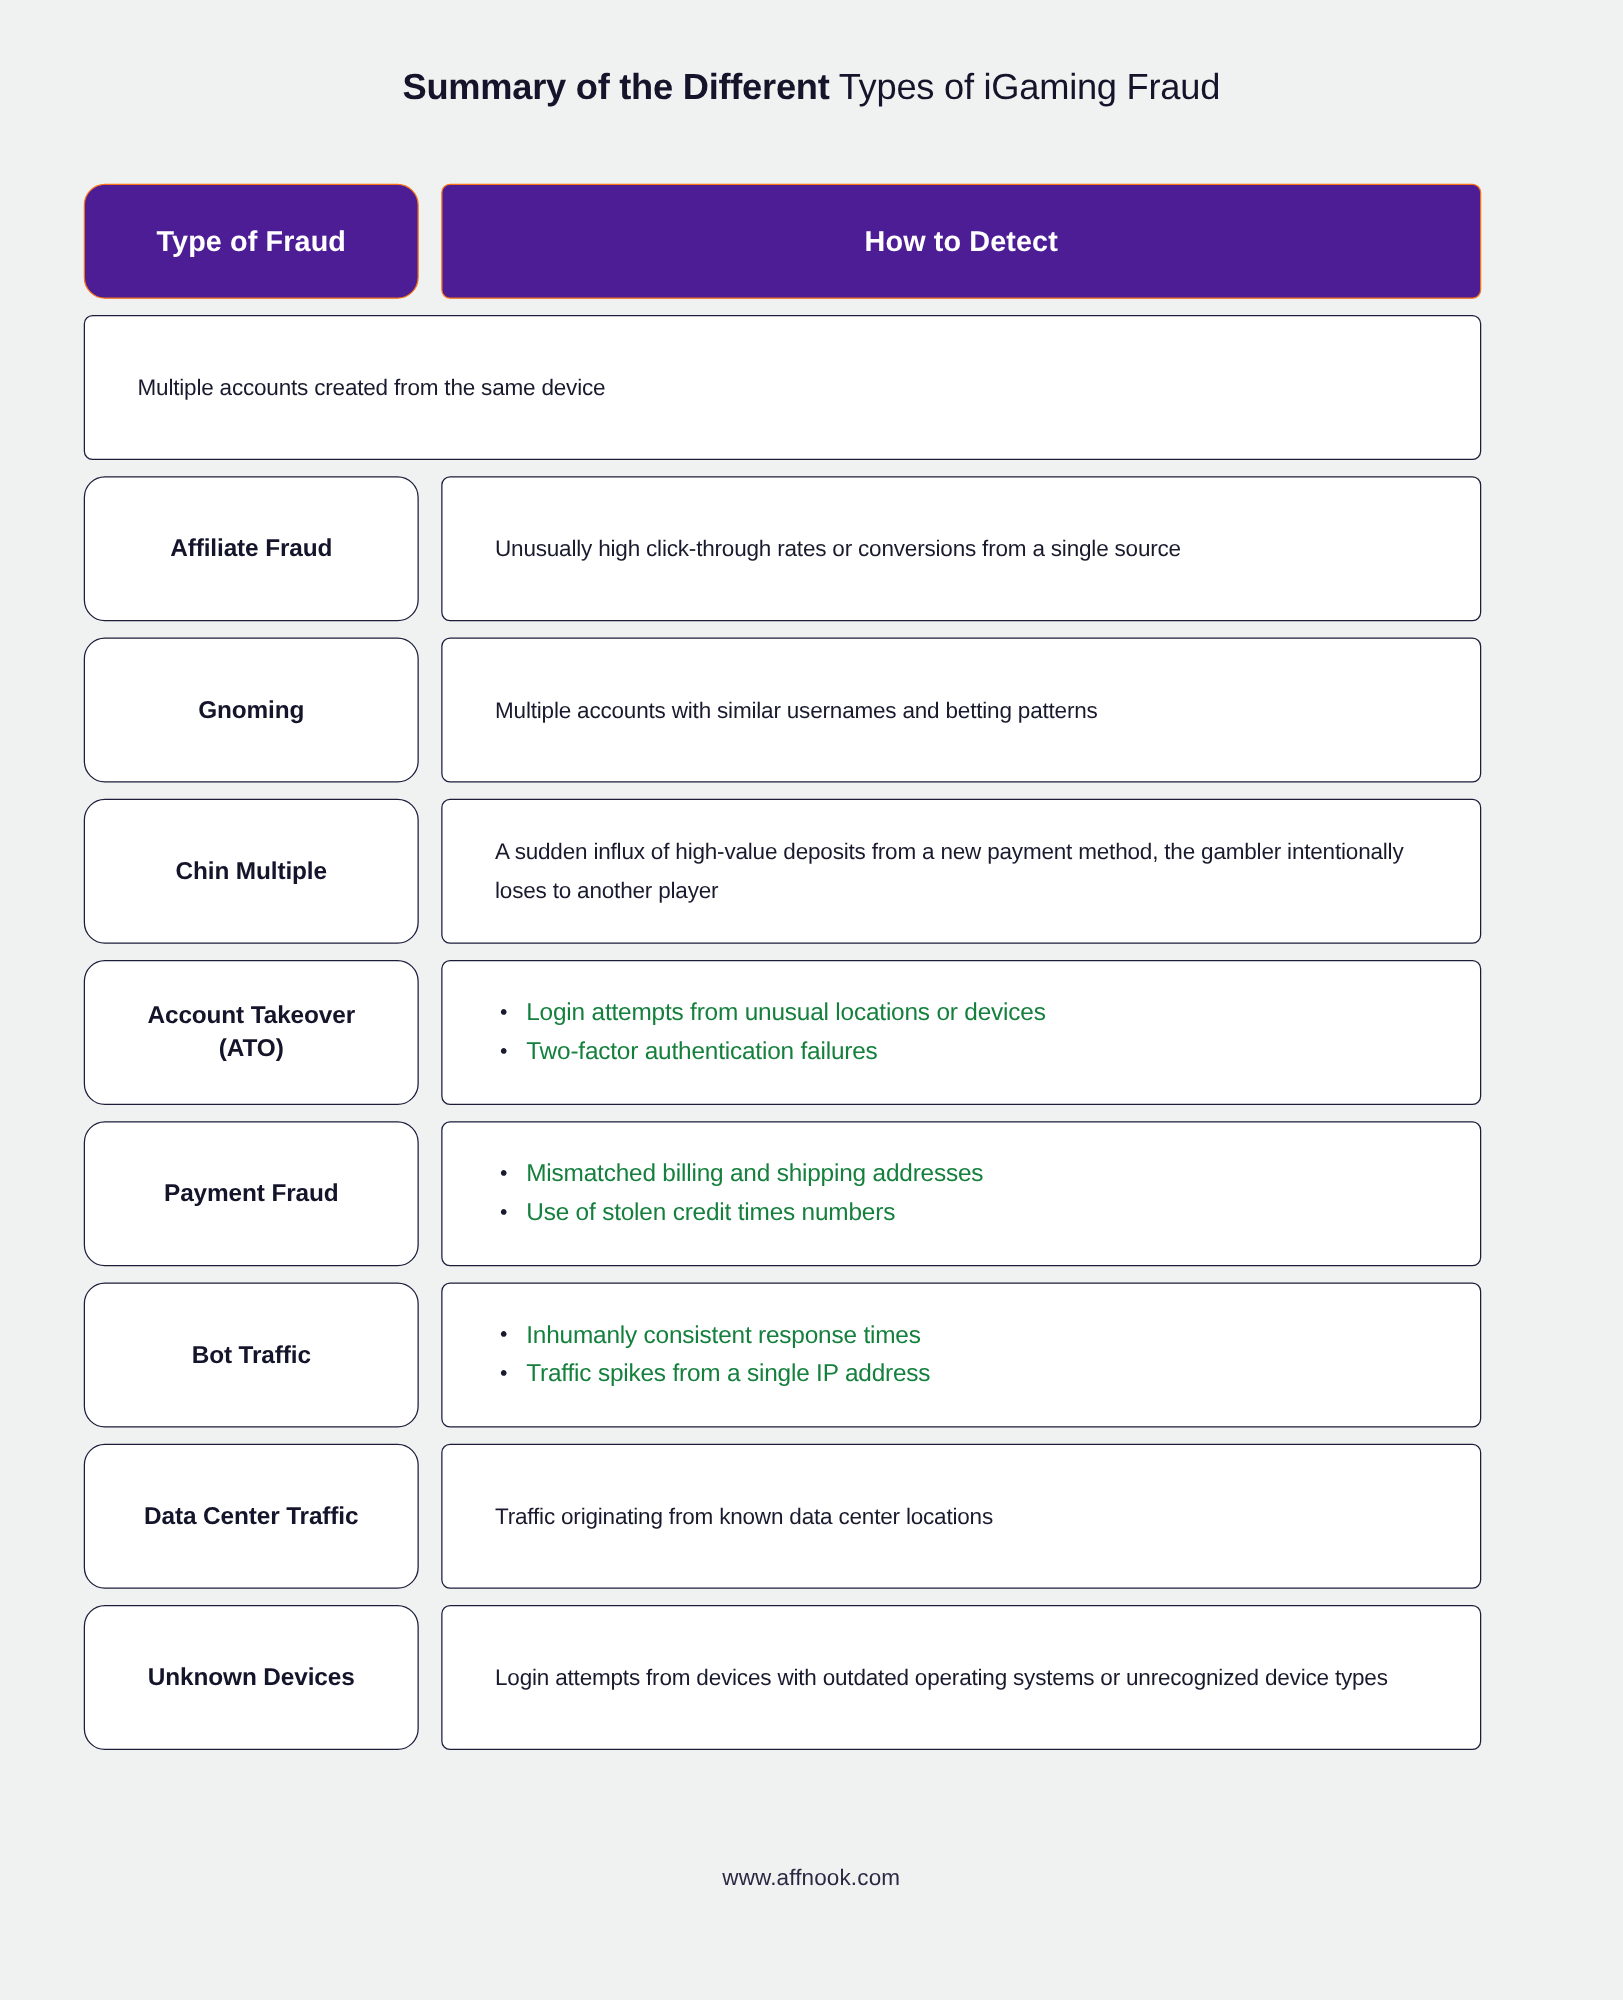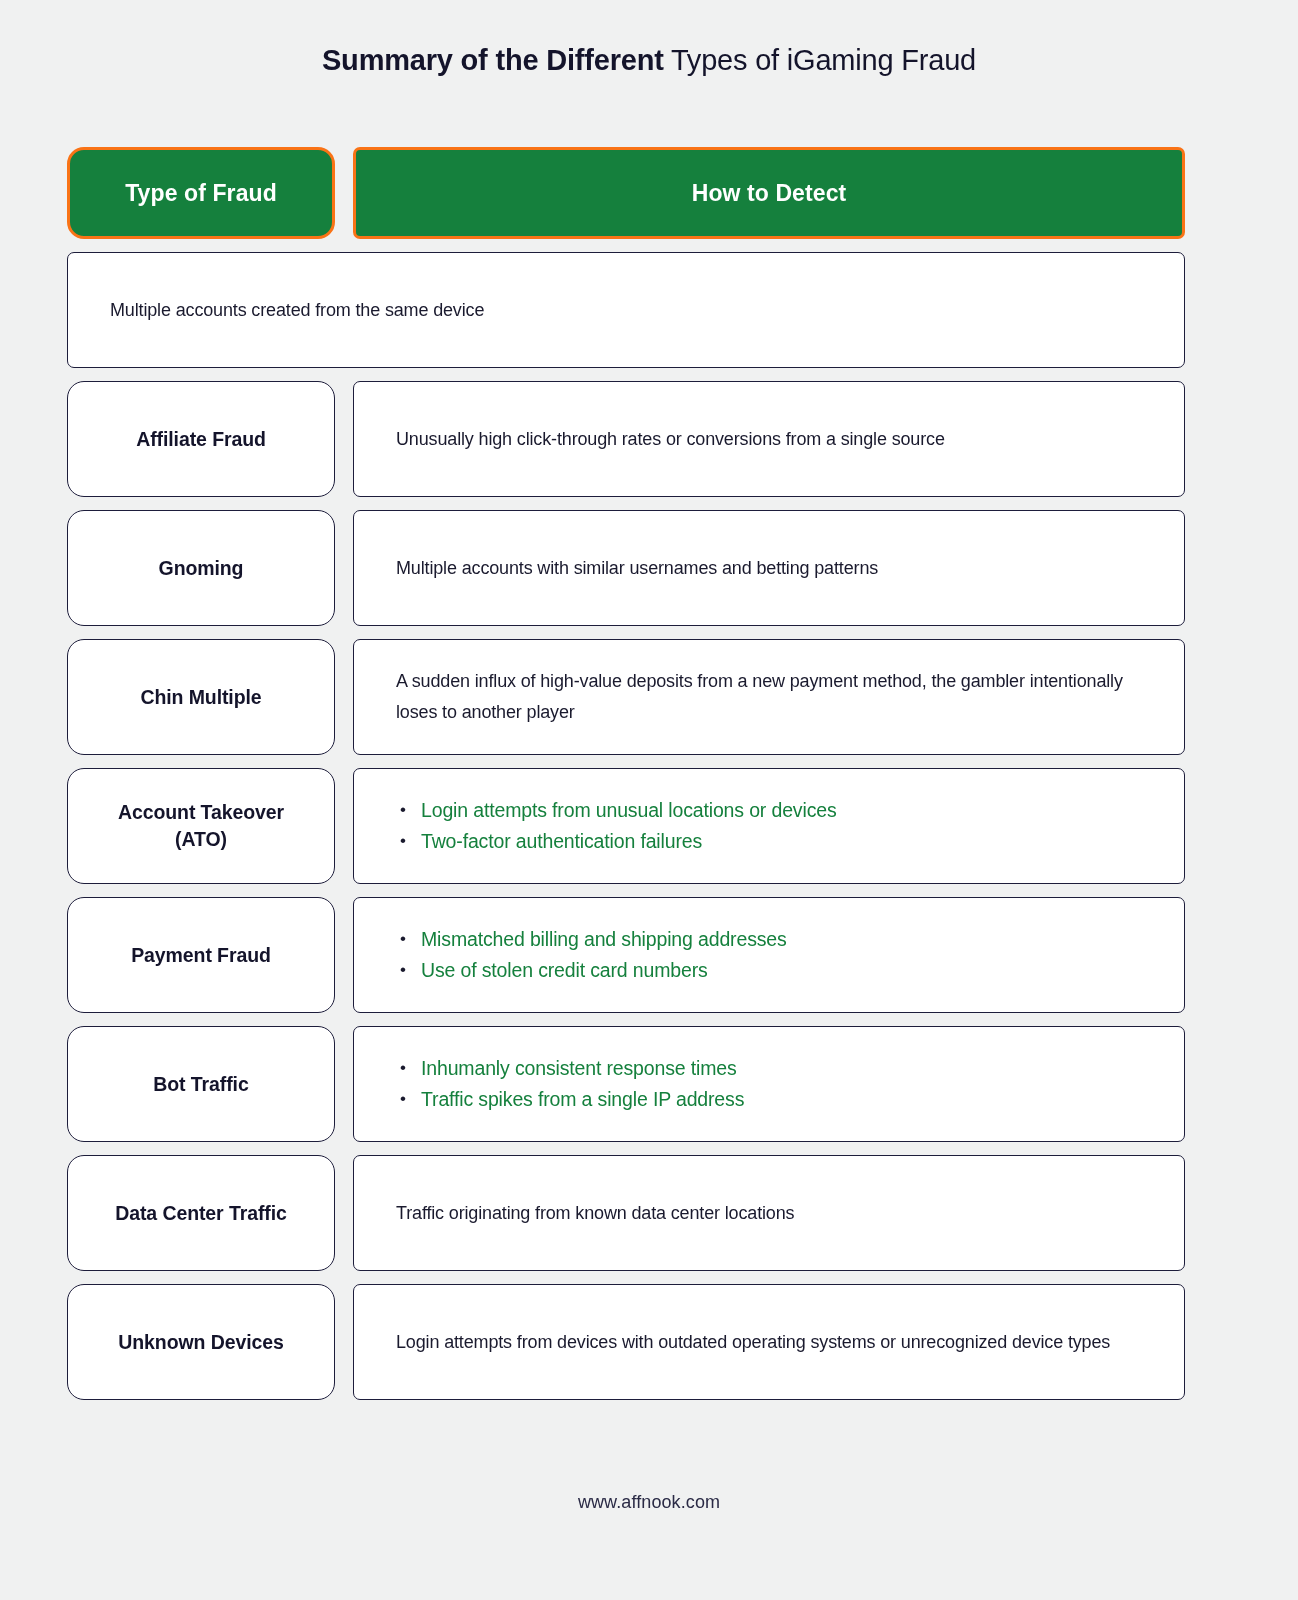--- a/index.html
+++ b/index.html
@@ -19,21 +19,21 @@
   .page {
     position: relative;
     width: 1298px;
     height: 1600px;
     background: #F0F1F1;
   }
 
   
   .title {
     position: absolute;
-    top: 40px;
+    top: 50px;
     left: 0;
     width: 1298px;
     text-align: center;
     font-size: 29px;
     line-height: 40px;
     letter-spacing: -0.2px;
     color: #14142B;
     white-space: nowrap;
   }
   .title .t-bold { font-weight: 700; }
@@ -69,22 +69,22 @@
     flex: 1 1 auto;
     border-radius: 7px;
     display: flex;
     align-items: center;
     padding: 14px 42px;
   }
 
   
   .row-header .cell-type,
   .row-header .cell-detect {
-    background: #15803d;
-    border: 3px solid #f97316;
+    background: #4c1d95;
+    border: 1px solid #f97316;
     min-height: 92px;
     color: #FFFFFF;
   }
   .row-header .cell-detect {
     justify-content: center;
     text-align: center;
   }
   .hdr-label {
     font-size: 23px;
     font-weight: 700;
@@ -219,21 +219,21 @@
       </div>
     </div>
 
     <div class="row row-body">
       <div class="cell-type">
         <span class="type-label">Payment Fraud</span>
       </div>
       <div class="cell-detect">
         <ul class="detect-list">
           <li>Mismatched billing and shipping addresses</li>
-          <li>Use of stolen credit card numbers</li>
+          <li>Use of stolen credit times numbers</li>
         </ul>
       </div>
     </div>
 
     <div class="row row-body">
       <div class="cell-type">
         <span class="type-label">Bot Traffic</span>
       </div>
       <div class="cell-detect">
         <ul class="detect-list">

